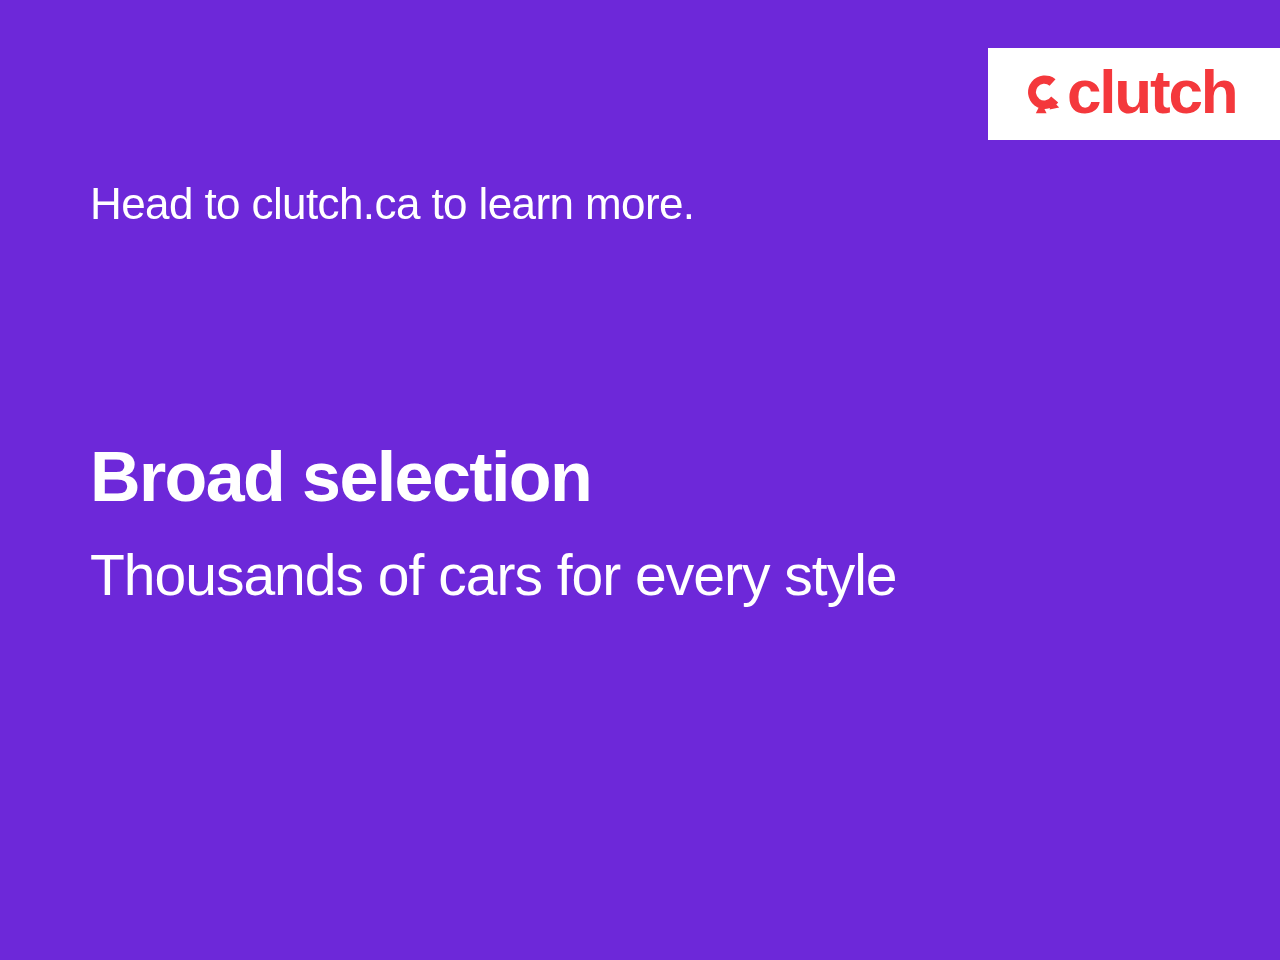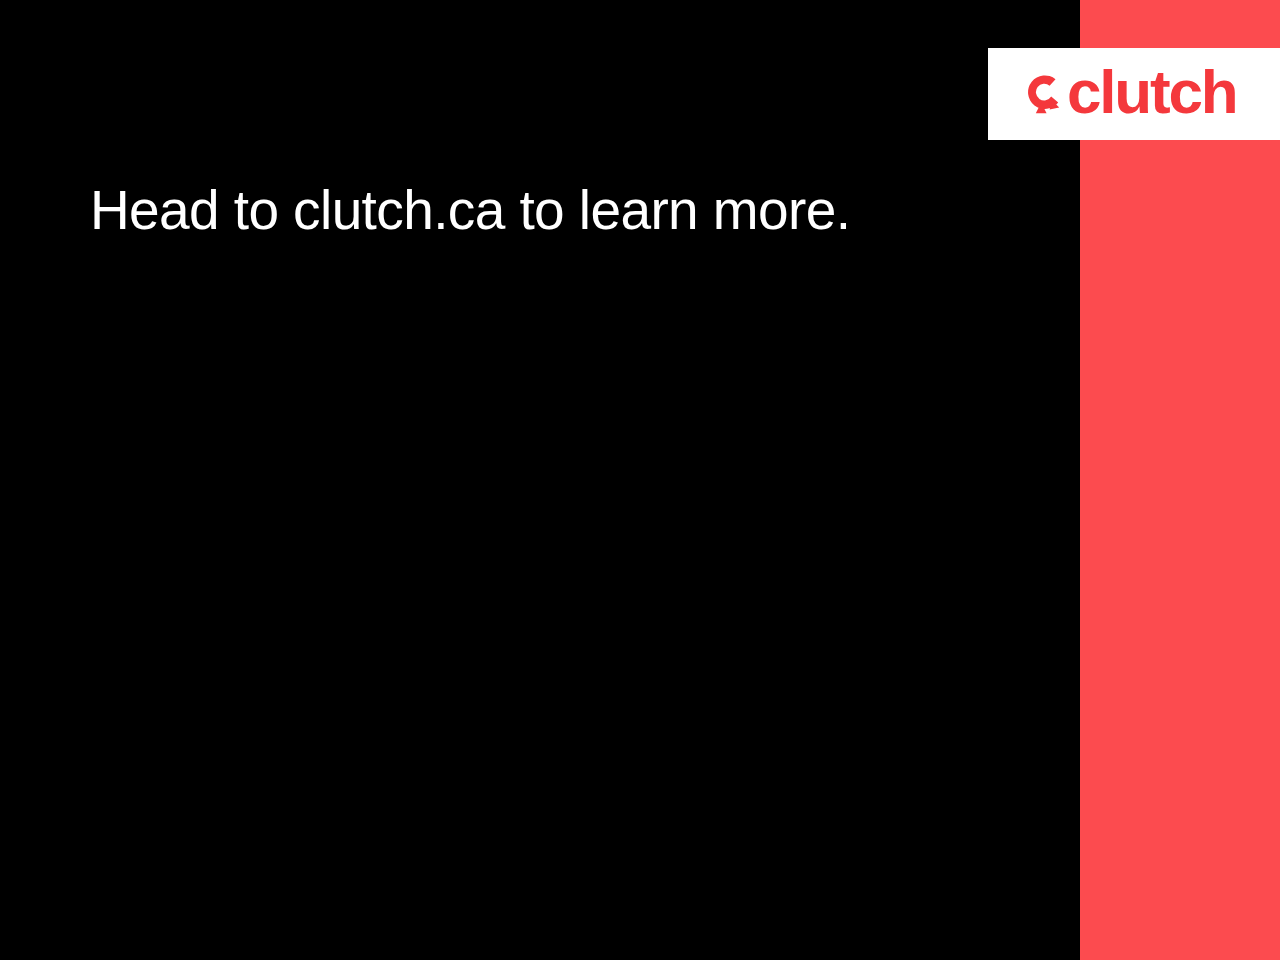--- a/index.html
+++ b/index.html
@@ -9,23 +9,23 @@
   body {
     width: 1280px;
     height: 960px;
     overflow: hidden;
     font-family: "Liberation Sans", sans-serif;
     background: #fc4b4f;
   }
 
   .slide {
     position: relative;
-    width: 1080px;
+    width: 1280px;
     height: 960px;
-    background: #000000;
+    background: #6d28d9;
     box-sizing: border-box;
   }
 
   
   .logo-plate {
     position: absolute;
     left: 988px;
     top: 48px;
     width: 292px;
     height: 92px;
@@ -58,21 +58,21 @@
     letter-spacing: -2.2px;
     line-height: 1;
     transform: translateY(-2px);
   }
 
   
   .eyebrow {
     position: absolute;
     left: 90px;
     top: 180px;
-    font-size: 55px;
+    font-size: 44px;
     font-weight: 500;
     color: #ffffff;
     letter-spacing: -0.6px;
     line-height: 1.1;
     white-space: nowrap;
   }
 
   .headline {
     position: absolute;
     left: 90px;
@@ -111,17 +111,19 @@
         <path d="M37.5 10.2 A16.8 16.8 0 1 0 40.2 33.4 L33.2 27.6 A8.3 8.3 0 1 1 31.6 16.8 Z" fill="#f4383c"></path>
         <path d="M23.2 33.6 L28.6 44.2 L17.8 44.2 Z" fill="#f4383c"></path>
         <path d="M33.8 31.0 L41.2 38.6 L31.6 40.4 Z" fill="#f4383c"></path>
       </svg>
       <span class="logo-wordmark">clutch</span>
     </div>
   </div>
 
   <div class="eyebrow">Head to clutch.ca to learn more.</div>
 
+  <div class="headline">Broad selection</div>
 
   <div class="subhead">
+    <span class="line">Thousands of cars for every style</span>
   </div>
 
 </div>
 
 </body></html>

